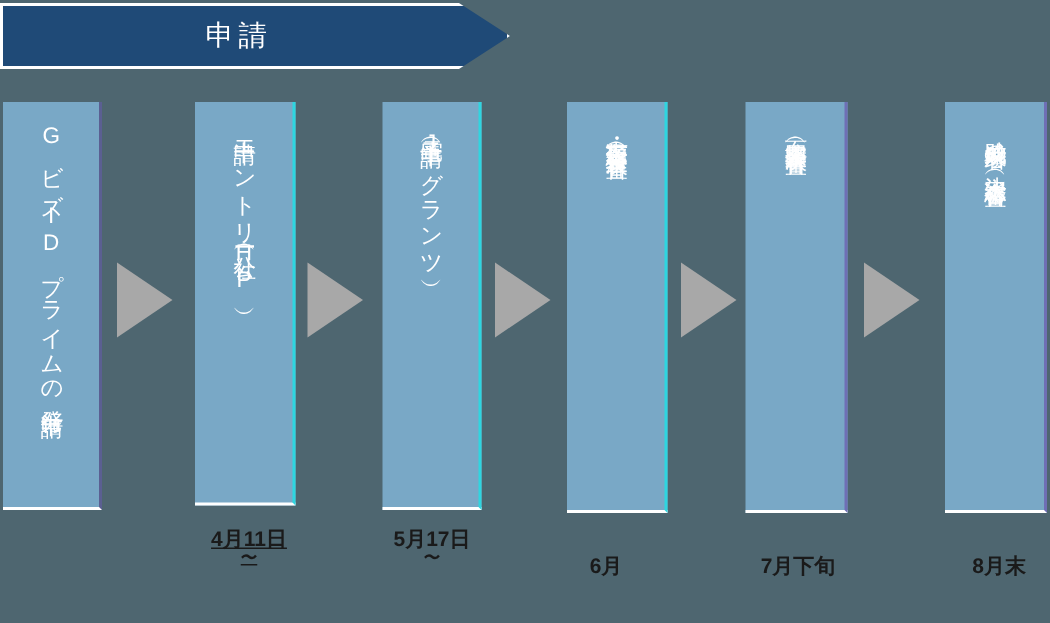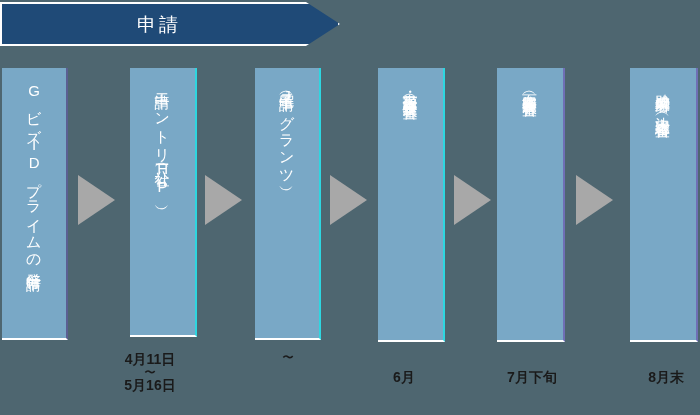--- a/index.html
+++ b/index.html
@@ -135,27 +135,27 @@
 <div class="step-box accent-violet" style="left:630px; width:68px; height:274px;">
   <span class="step-label">助成対象者の決定（総合審査）</span>
 </div>
 
 <div class="connector" style="left:78px;"></div>
 <div class="connector" style="left:205px;"></div>
 <div class="connector" style="left:330px;"></div>
 <div class="connector" style="left:454px;"></div>
 <div class="connector" style="left:576px;"></div>
 
-<div class="date-caption" style="left:104px; top:352px; width:92px;">
+<div class="date-caption" style="left:120px; top:352px; width:92px;text-decoration:underline;">
   <span class="d-line">4月11日</span>
   <span class="d-sep">〜</span>
-  <span class="d-line">5月16日</span>
 </div>
 
 <div class="date-caption" style="left:242px; top:352px; width:92px;">
+  <span class="d-line">5月17日</span>
   <span class="d-sep">〜</span>
 </div>
 
 <div class="date-caption" style="left:360px; top:370px; width:88px;">
   <span class="d-line">6月</span>
 </div>
 
 <div class="date-caption" style="left:488px; top:370px; width:88px;text-align:center;">
   <span class="d-line">7月下旬</span>
 </div>

